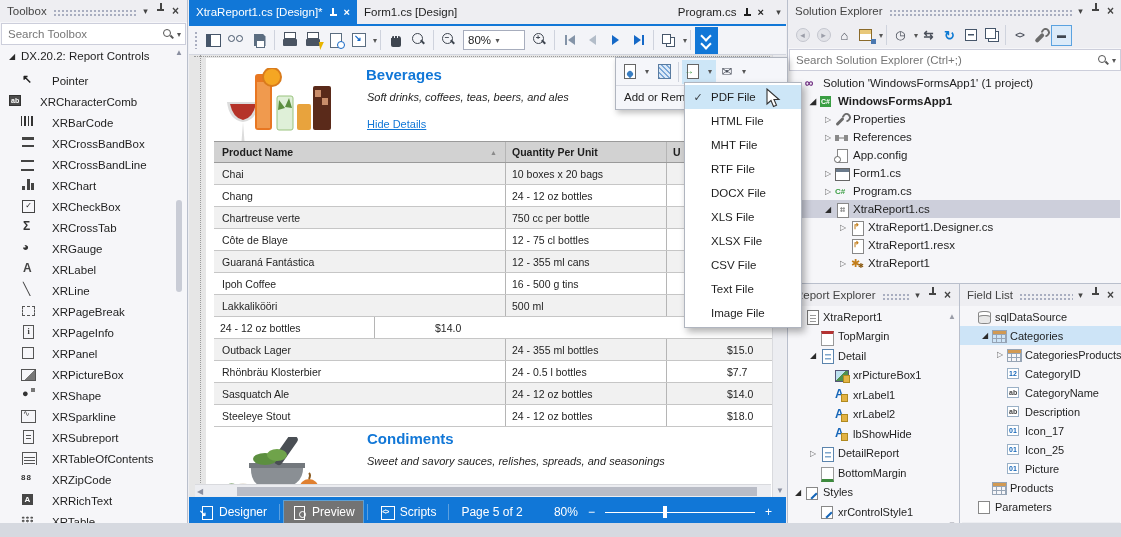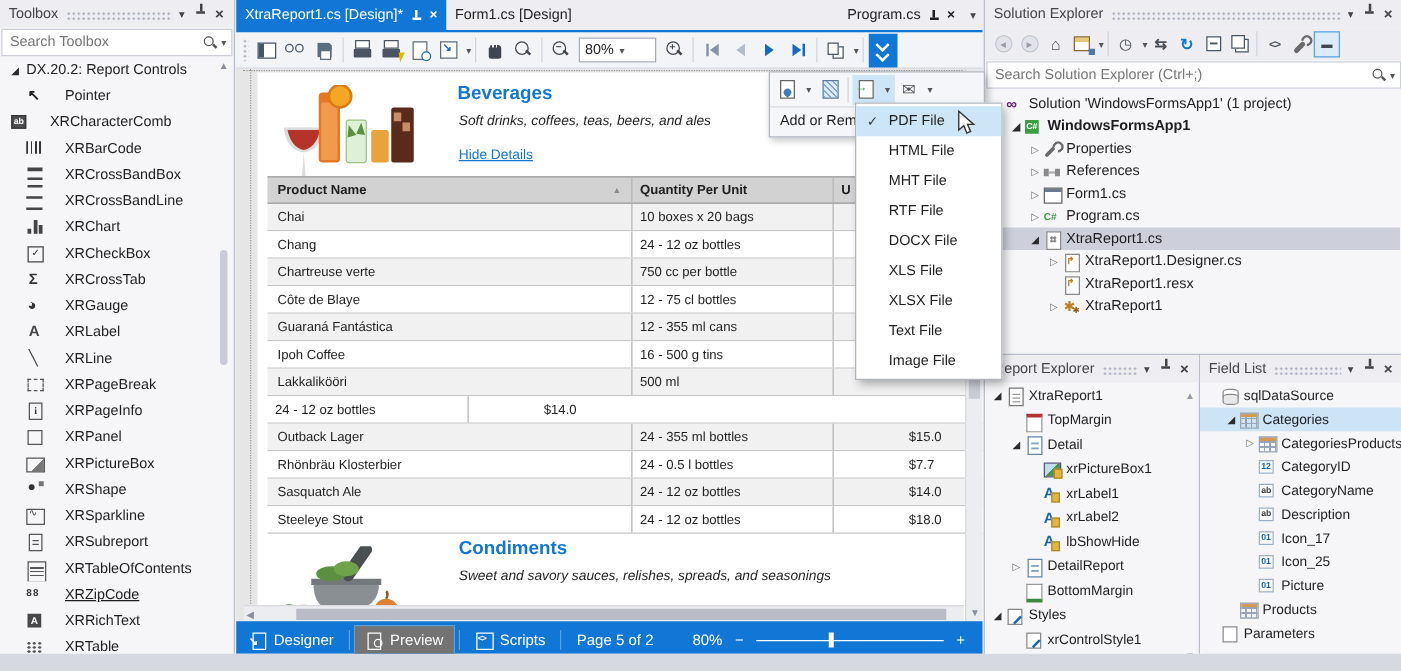--- a/index.html
+++ b/index.html
@@ -19,21 +19,21 @@
 
   .searchrow{display:flex;align-items:center;height:22px;margin:1px 1px;background:#fff;border:1px solid #cccedb;padding:0 4px 0 6px;color:#767676;}
   .searchrow .ph{flex:1;white-space:nowrap;overflow:hidden;}
   .mag{position:relative;width:12px;height:12px;flex:0 0 12px;}
   .mag::before{content:"";position:absolute;left:1px;top:1px;width:6px;height:6px;border:1.5px solid #555;border-radius:50%;}
   .mag::after{content:"";position:absolute;left:8px;top:8px;width:4px;height:1.5px;background:#555;transform:rotate(45deg);}
   .crt{font-size:8px;color:#555;margin-left:3px;}
 
   
   .trow{display:flex;align-items:center;white-space:nowrap;overflow:hidden;}
-  #toolbox .trow{height:21px;}
+  #toolbox .trow{height:21px;align-items:flex-end;}
   #sol-tree .trow{height:18px;}
   #re-tree .trow{height:19.5px;}
   #fl-tree .trow{height:19px;}
   .exp{flex:0 0 12px;width:12px;font-size:8px;text-align:center;color:#2b2b2b;}
   .exp.e::before{content:"◢";}
   .exp.c::before{content:"▷";color:#6e6e6e;}
   .lbl{margin-left:3px;}
   .sel{background:#cdcfdb;}
   .sel2{background:#cde4f7;}
   .bold{font-weight:700;}
@@ -354,21 +354,21 @@
           <span class="lbl">XRSparkline</span>
         </div>
         <div class="trow" style="padding-left:14px;">
           <span class="ico i-subreport"></span>
           <span class="lbl">XRSubreport</span>
         </div>
         <div class="trow" style="padding-left:14px;">
           <span class="ico i-toc"></span>
           <span class="lbl">XRTableOfContents</span>
         </div>
-        <div class="trow" style="padding-left:14px;text-decoration:underline;">
+        <div class="trow" style="padding-left:14px;">
           <span class="ico i-zipcode"></span>
           <span class="lbl">XRZipCode</span>
         </div>
         <div class="trow" style="padding-left:14px;">
           <span class="ico i-richtext"></span>
           <span class="lbl">XRRichText</span>
         </div>
         <div class="trow" style="padding-left:14px;">
           <span class="ico i-table"></span>
           <span class="lbl">XRTable</span>
@@ -653,20 +653,25 @@
             <span class="exp c"></span>
             <span class="ico i-wrench"></span>
             <span class="lbl">Properties</span>
           </div>
           <div class="trow" style="padding-left: 34px;">
             <span class="exp c"></span>
             <span class="ico i-references"></span>
             <span class="lbl">References</span>
           </div>
           <div class="trow" style="padding-left: 34px;">
+            <span class="exp"></span>
+            <span class="ico i-config"></span>
+            <span class="lbl">App.config</span>
+          </div>
+          <div class="trow" style="padding-left: 34px;">
             <span class="exp c"></span>
             <span class="ico i-winform"></span>
             <span class="lbl">Form1.cs</span>
           </div>
           <div class="trow" style="padding-left: 34px;">
             <span class="exp c"></span>
             <span class="ico i-csharp-file"></span>
             <span class="lbl">Program.cs</span>
           </div>
           <div class="trow sel" style="padding-left: 34px;">
@@ -882,20 +887,24 @@
       <div class="mrow">
         <span class="chk"></span>
         <span class="mlbl">XLS File</span>
       </div>
       <div class="mrow">
         <span class="chk"></span>
         <span class="mlbl">XLSX File</span>
       </div>
       <div class="mrow">
         <span class="chk"></span>
+        <span class="mlbl">CSV File</span>
+      </div>
+      <div class="mrow">
+        <span class="chk"></span>
         <span class="mlbl">Text File</span>
       </div>
       <div class="mrow">
         <span class="chk"></span>
         <span class="mlbl">Image File</span>
       </div>
     </div>
 
   <svg id="cursor" width="16" height="22" viewBox="0 0 16 22">
     <path d="M1 1 L1 16 L5 12.5 L7.5 18.5 L10.5 17.2 L8 11.5 L13 11.5 Z" fill="#fff" stroke="#333" stroke-width="1.1"></path>

